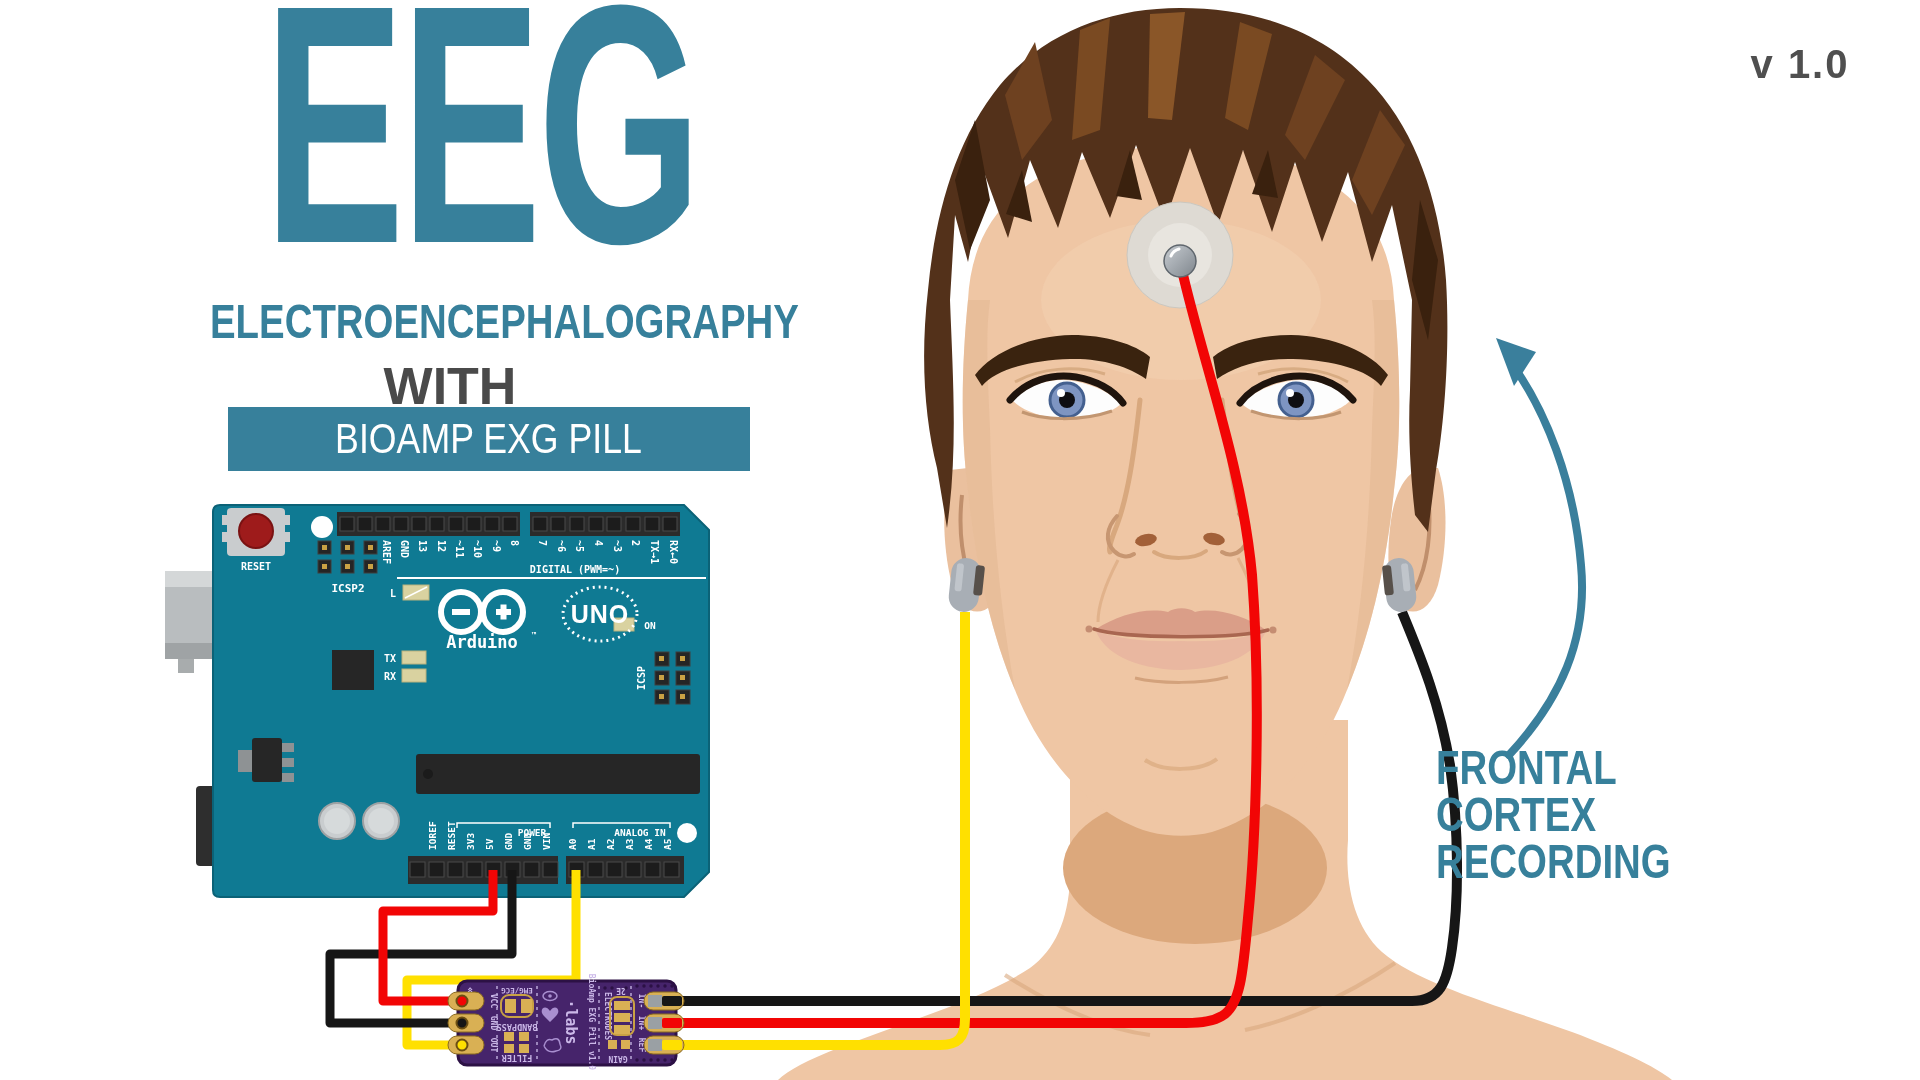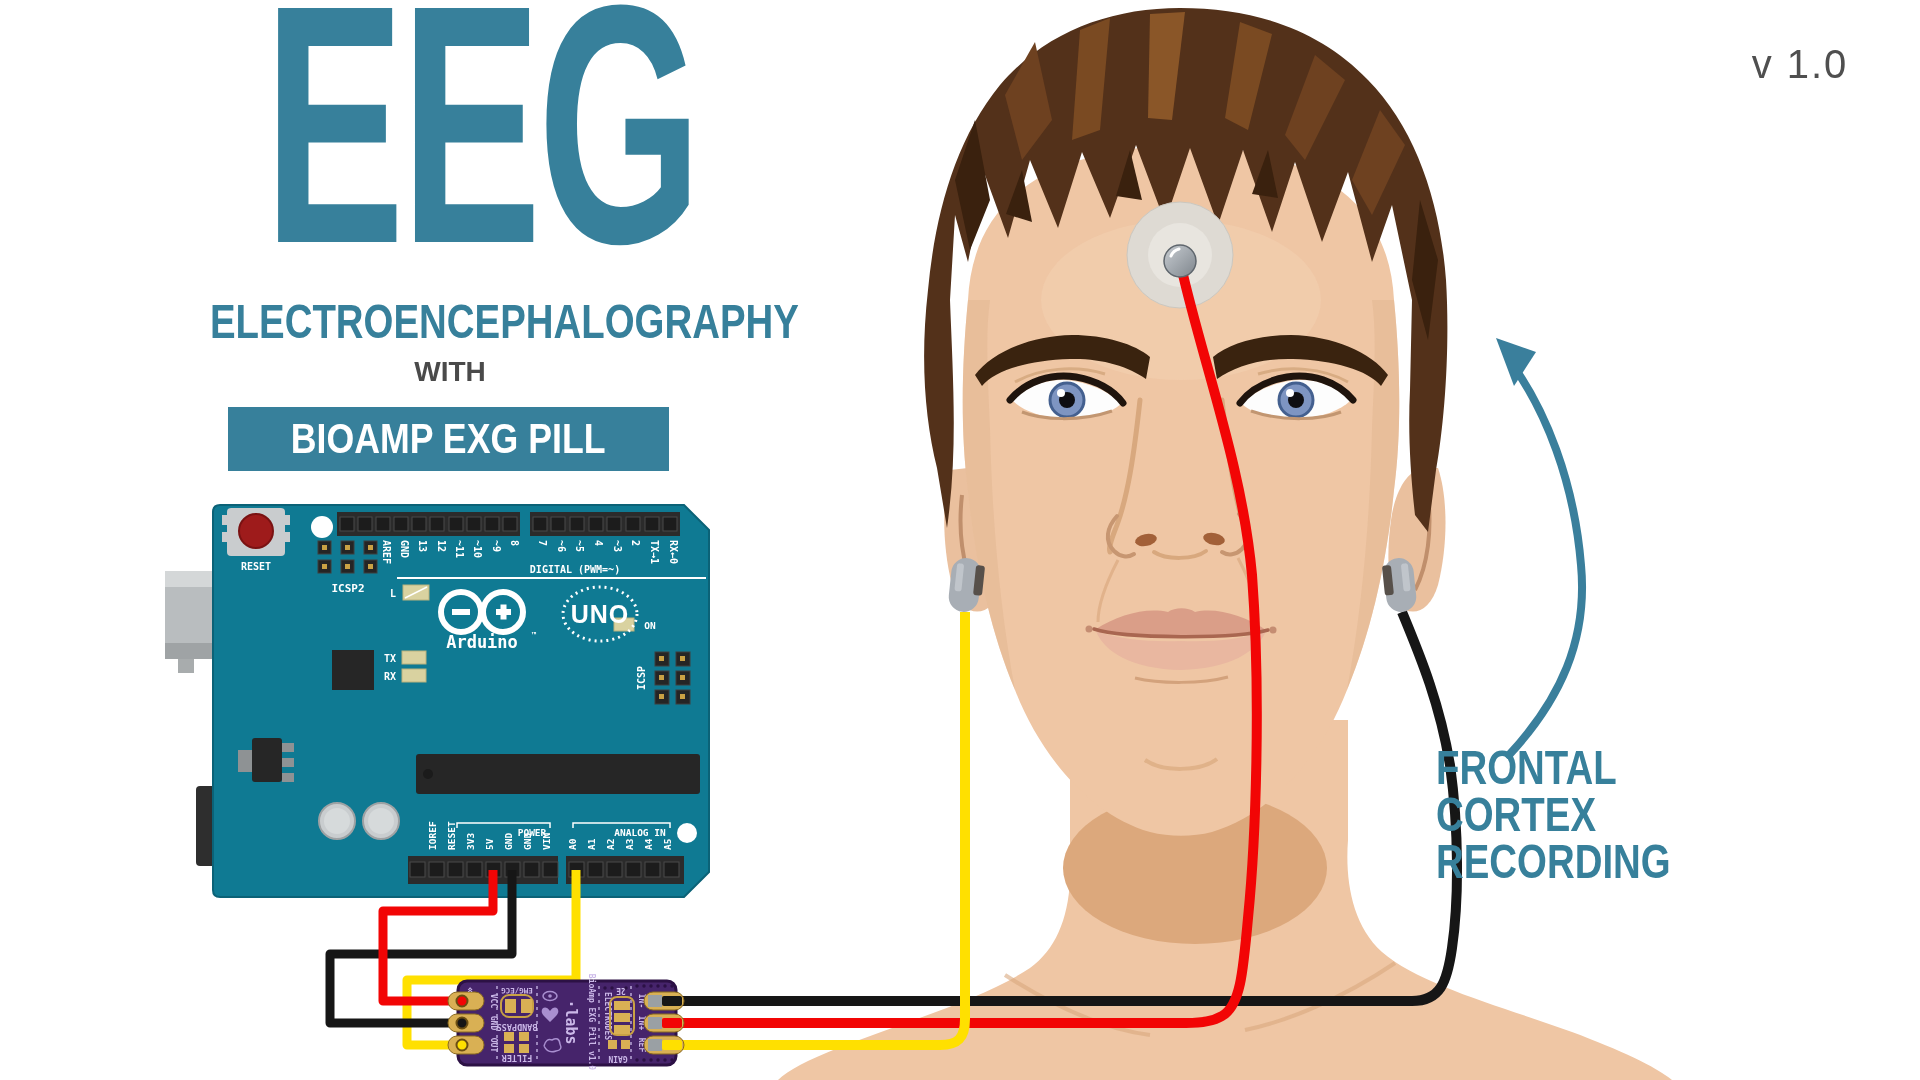--- a/index.html
+++ b/index.html
@@ -5,24 +5,24 @@
   html,body{margin:0;padding:0;background:#fff;}
   .canvas{position:relative;width:1920px;height:1080px;background:#ffffff;overflow:hidden;
           font-family:"Liberation Sans",sans-serif;}
   .abs{position:absolute;}
   .hero{left:150px;width:600px;text-align:center;color:#37809B;}
   .eeg{top:-26px;font-size:340px;font-weight:bold;line-height:300px;letter-spacing:-6px;}
   .squeeze{display:block;transform:scaleX(0.62);transform-origin:50% 50%;}
   .squeeze80{display:block;transform:scaleX(0.80);transform-origin:50% 50%;}
   .squeeze85{display:inline-block;transform:scaleX(0.85);transform-origin:50% 50%;}
   .subtitle{top:294px;font-size:48px;font-weight:bold;letter-spacing:0px;}
-  .with{top:356px;font-size:28px;font-weight:bold;color:#4A4A4A;}
-  .product-box{left:228px;top:407px;width:441px;height:64px;background:#37809B;color:#fff;
-               text-align:center;font-size:42px;font-weight:bold;line-height:64px;}
-  .version{left:1720px;top:42px;width:160px;font-size:40px;font-weight:normal;color:#4F4F4F;
+  .with{top:356px;font-size:52px;font-weight:bold;color:#4A4A4A;}
+  .product-box{left:228px;top:407px;width:522px;height:64px;background:#37809B;color:#fff;
+               text-align:center;font-size:42px;font-weight:normal;line-height:64px;}
+  .version{left:1720px;top:42px;width:160px;font-size:40px;font-weight:bold;color:#4F4F4F;
            letter-spacing:2px;text-align:center;}
   .frontal{left:1400px;top:744px;width:360px;color:#37809B;
            font-size:48px;font-weight:bold;line-height:47px;}
   svg text{user-select:none;}
   .silk{font-family:"DejaVu Sans Mono",monospace;fill:#ffffff;font-weight:bold;}
   .silk10{font-size:10px;}
   .silk9{font-size:9.5px;}
   .silk11{font-size:11px;}
   .silk16{font-size:17px;}
   .uno{font-family:"Liberation Sans",sans-serif;fill:#fff;font-weight:bold;font-size:25px;letter-spacing:1px;}

